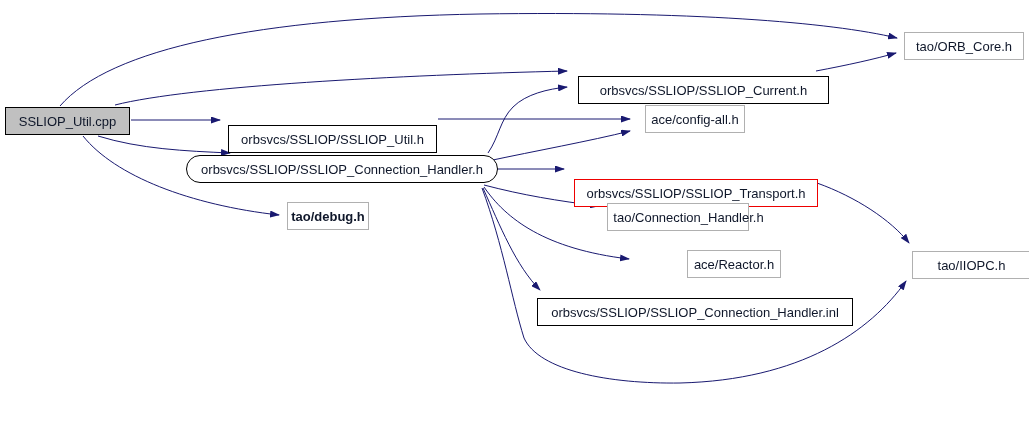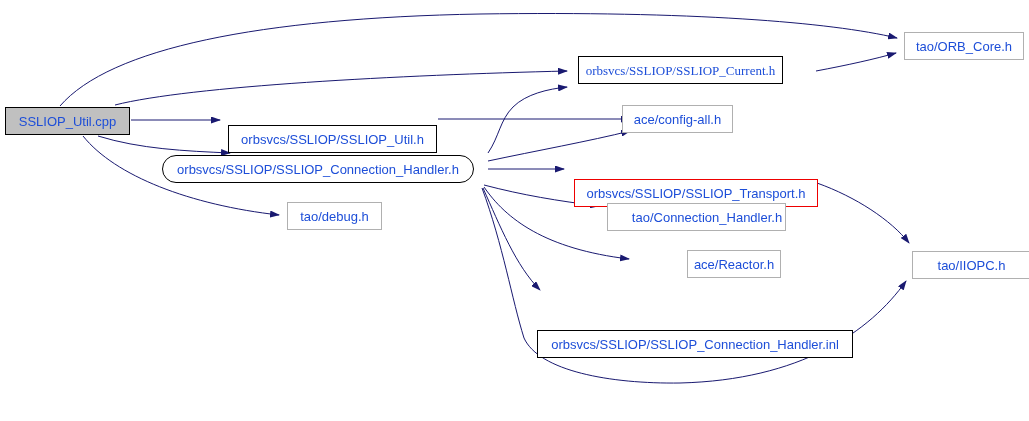--- a/index.html
+++ b/index.html
@@ -10,42 +10,42 @@
     font-family:"Liberation Sans", sans-serif;
     overflow:hidden;
   }
   #edge-layer{position:absolute;left:0;top:0;width:1029px;height:421px;}
   .node{
     position:absolute;
     box-sizing:border-box;
     height:28px;
     border:1px solid #000000;
     background:#ffffff;
-    color:#1d4ed8;
+    color:#0f172a;
     font-size:13px;
     display:flex;align-items:center;justify-content:center;
     white-space:nowrap;
     line-height:1;
   }
   .node.source{background:#c0c0c0;border-color:#000000;}
   .node.leaf{border-color:#b0b0b0;}
   .node.red{border-color:#ee0000;margin-top:24px;}
   
   #n0{left:5px;   top:107px; width:125px;}
-  #n1{left:578px; top:56px;  width:205px;font-family:Liberation Serif, serif;}
+  #n1{left:578px; top:76px;  width:251px;}
   #n2{left:904px; top:32px;  width:120px;}
   #n3{left:228px; top:106px; width:209px;margin-top:19px;}
-  #n4{left:622px; top:105px; width:111px;}
-  #n5{left:162px; top:155px; width:312px;border-radius:14px;}
+  #n4{left:645px; top:105px; width:100px;}
+  #n5{left:186px; top:155px; width:312px;border-radius:14px;}
   #n6{left:574px; top:155px; width:244px;}
-  #n7{left:287px; top:202px; width:95px;}
-  #n8{left:607px; top:203px; width:179px;padding-left:21px;}
+  #n7{left:287px; top:202px; width:82px;font-weight:bold;}
+  #n8{left:607px; top:203px; width:142px;padding-left:21px;}
   #n9{left:641px; top:250px; width:94px;margin-left:46px;}
   #n10{left:912px;top:251px; width:119px;}
-  #n11{left:537px;top:298px; width:316px;margin-top:32px;}
+  #n11{left:537px;top:298px; width:316px;}
   .edge{fill:none;stroke:#191970;stroke-width:1;}
 </style>
 </head>
 <body>
 
 <div id="canvas">
 
   <svg id="edge-layer" width="1029" height="421" viewBox="0 0 1029 421" xmlns="http://www.w3.org/2000/svg">
     <defs>
       <marker id="arrow" viewBox="0 0 10 7" refX="9" refY="3.5" markerWidth="10" markerHeight="7" orient="auto">

